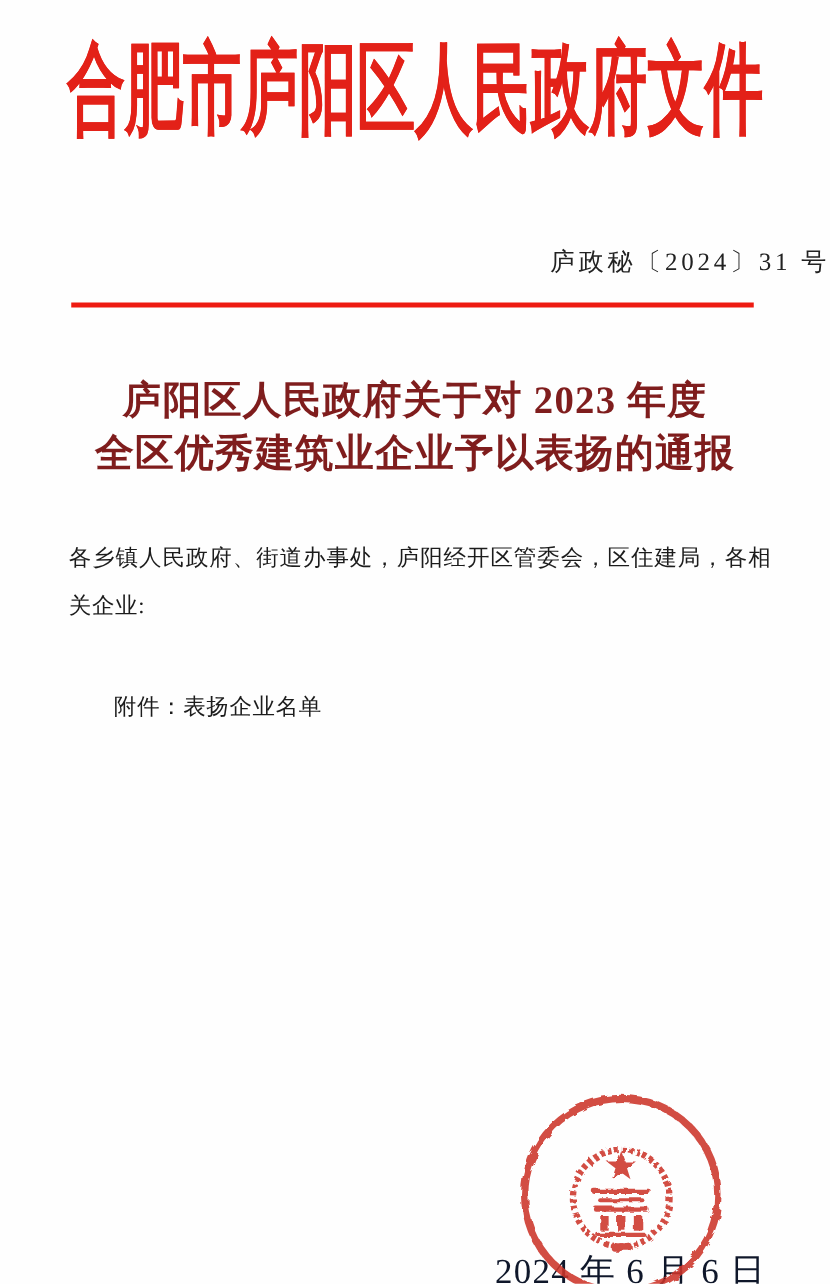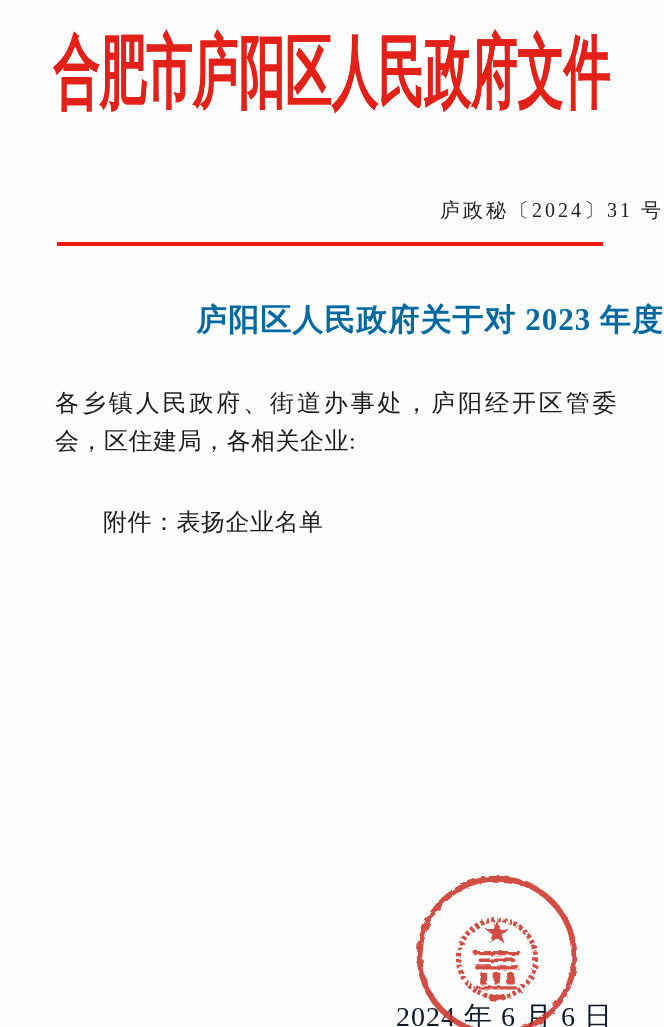--- a/index.html
+++ b/index.html
@@ -42,31 +42,31 @@
   }
 
   .red-line {
     height: 4px;
     background: #ee1b12;
     margin: 18px 61px 0 57px;
   }
 
   .doc-title {
     margin: 52px 0 0 0;
-    text-align: right;
+    text-align: center;
     font-size: 31px;
     font-weight: bold;
     line-height: 43px;
-    color: #0369a1;
+    color: #7f1d1d;
     letter-spacing: 1px;
   }
 
   .body-text {
     margin: 44px 47px 0 55px;
-    font-size: 24px;
+    font-size: 18px;
     line-height: 37.5px;
     text-align: justify;
     letter-spacing: 0.5px;
   }
   .body-text p { margin: 0; }
   .para { text-indent: 2em; }
   .attachment { text-indent: 2em; margin-top: 44px !important; }
 
   .issue-date {
     position: absolute;
@@ -95,20 +95,21 @@
   <div class="org-title-wrap">
     <div class="org-title">合肥市庐阳区人民政府文件</div>
   </div>
 
   <div class="doc-number">庐政秘〔2024〕31 号</div>
 
   <div class="red-line"></div>
 
   <h1 class="doc-title">
     <span>庐阳区人民政府关于对 2023 年度</span><br>
+    <span>全区优秀建筑业企业予以表扬的通报</span>
   </h1>
 
   <div class="body-text">
     <p class="salutation">各乡镇人民政府、街道办事处，庐阳经开区管委会，区住建局，各相关企业:</p>
     <p class="attachment">附件：表扬企业名单</p>
   </div>
 
   <div class="issue-date">2024 年 6 月 6 日</div>
 
   <svg class="seal" viewBox="0 0 200 200" xmlns="http://www.w3.org/2000/svg">

